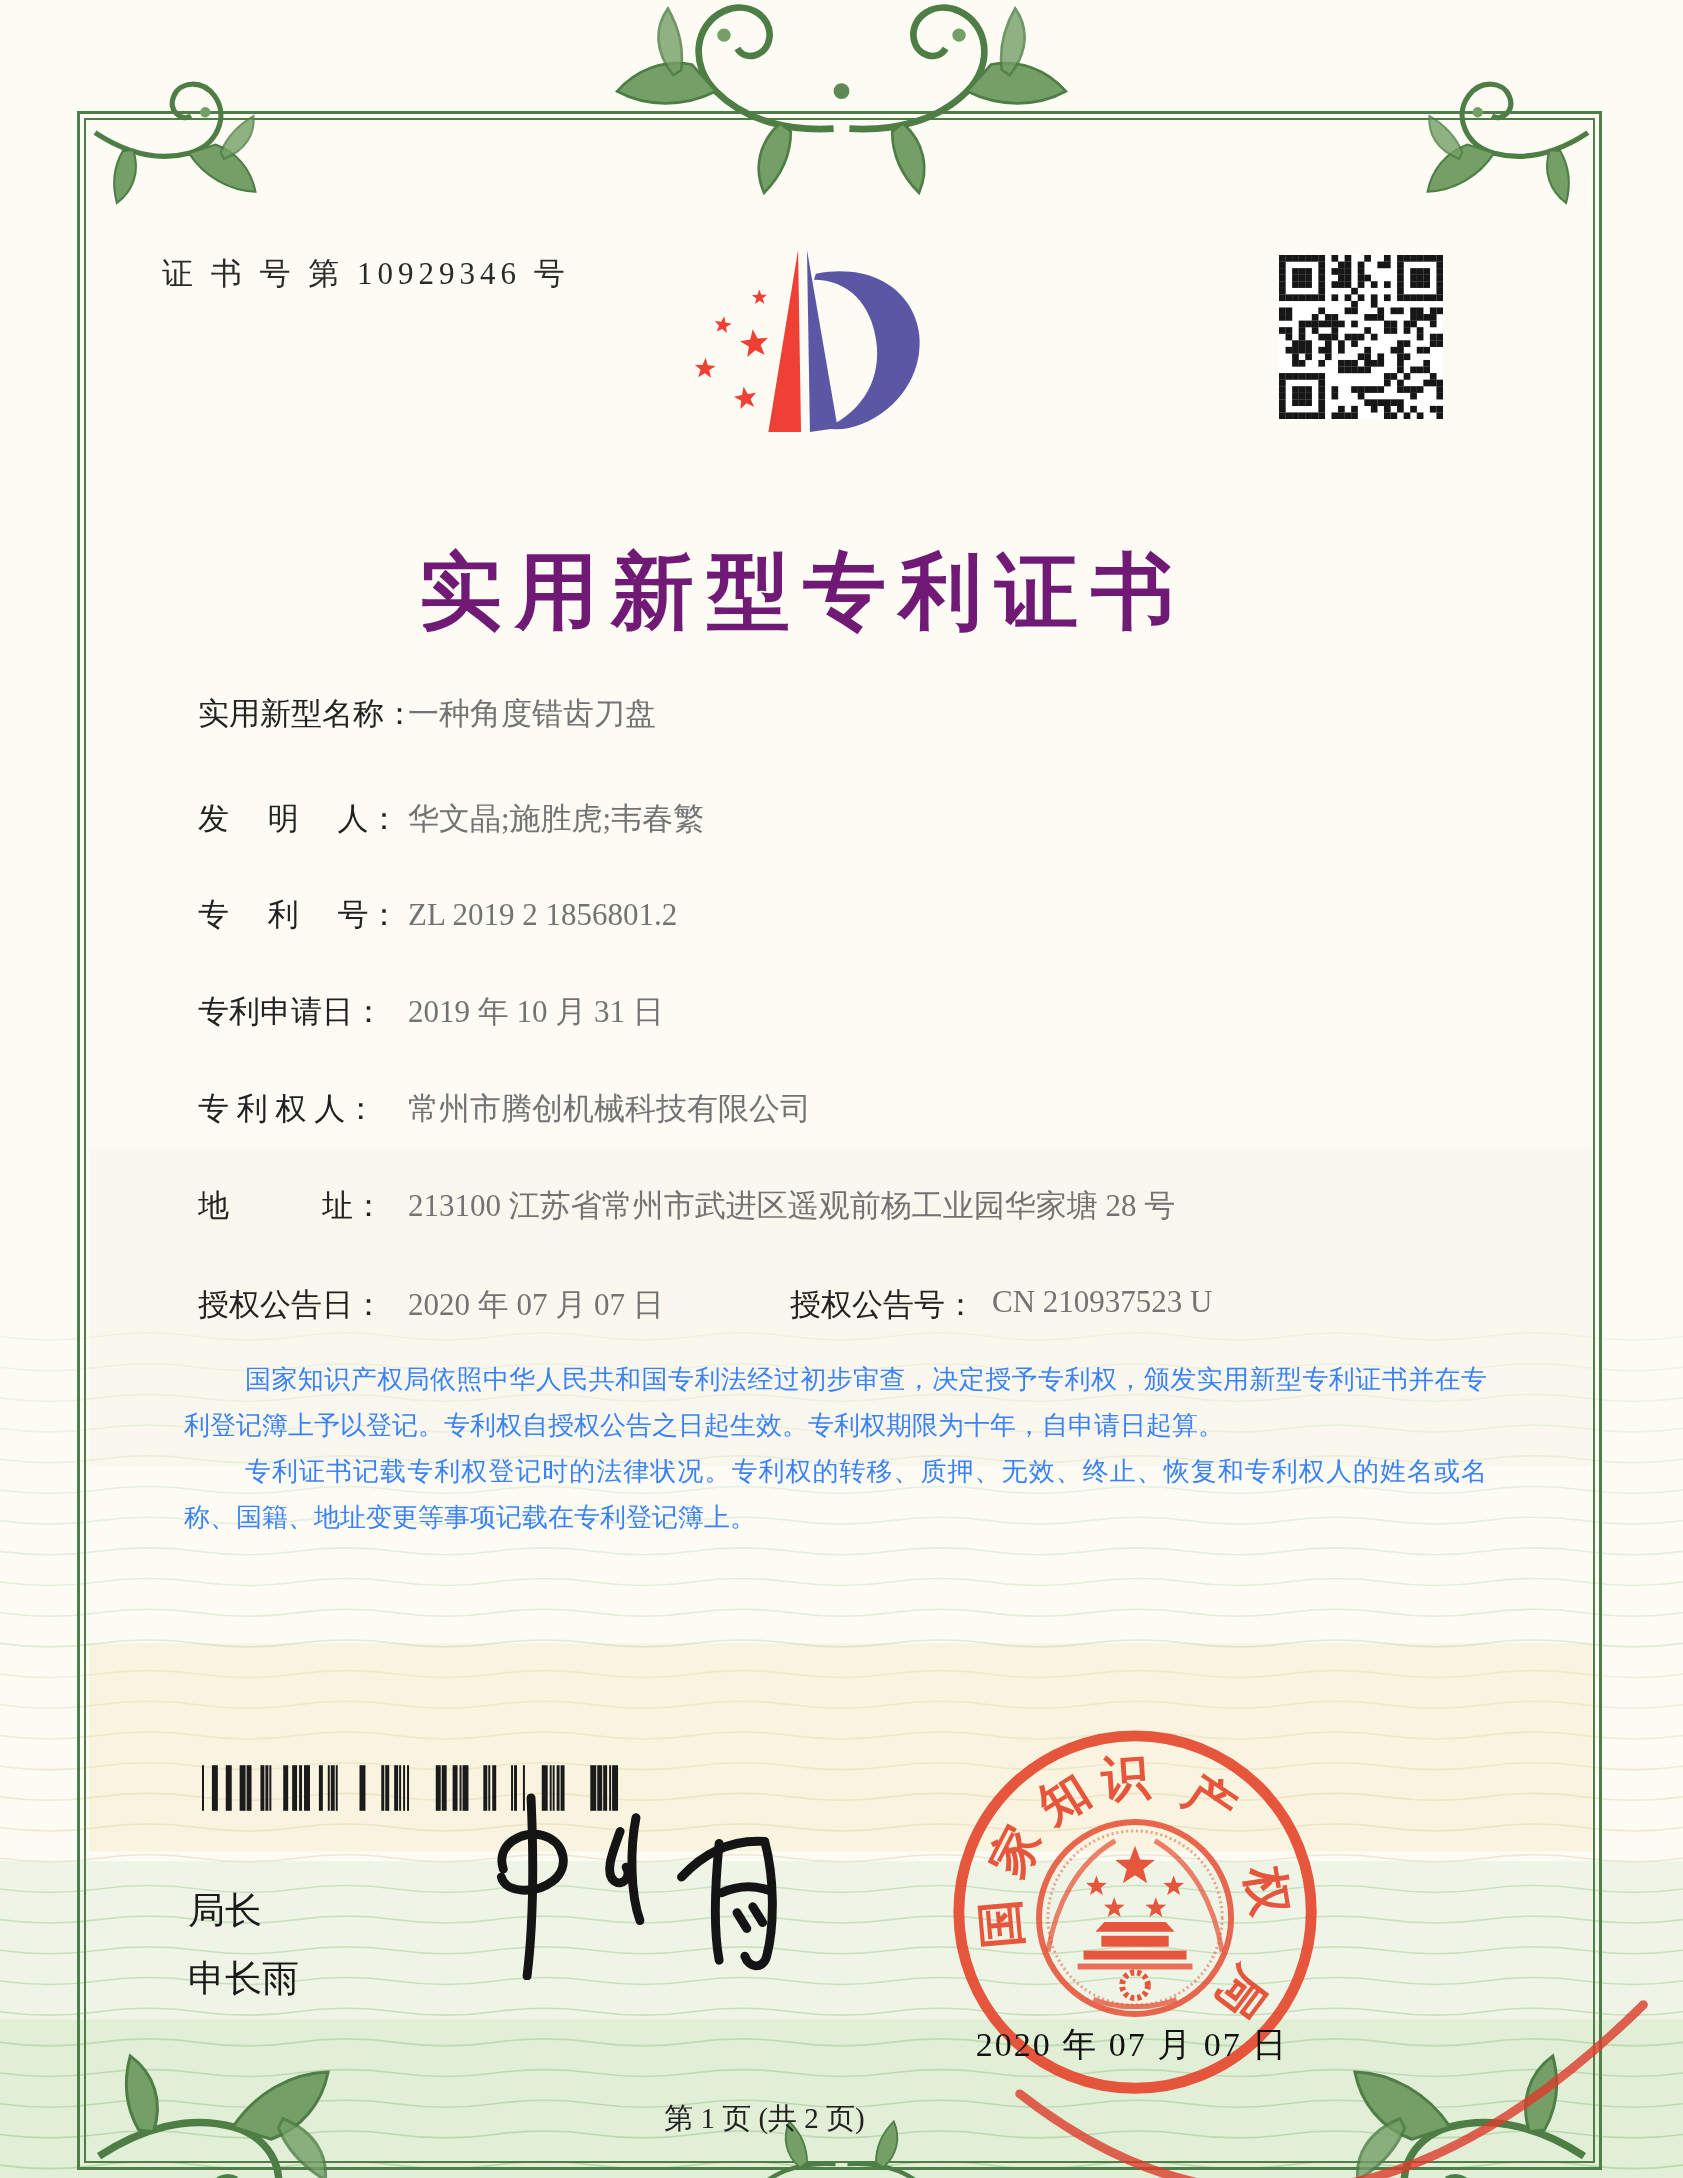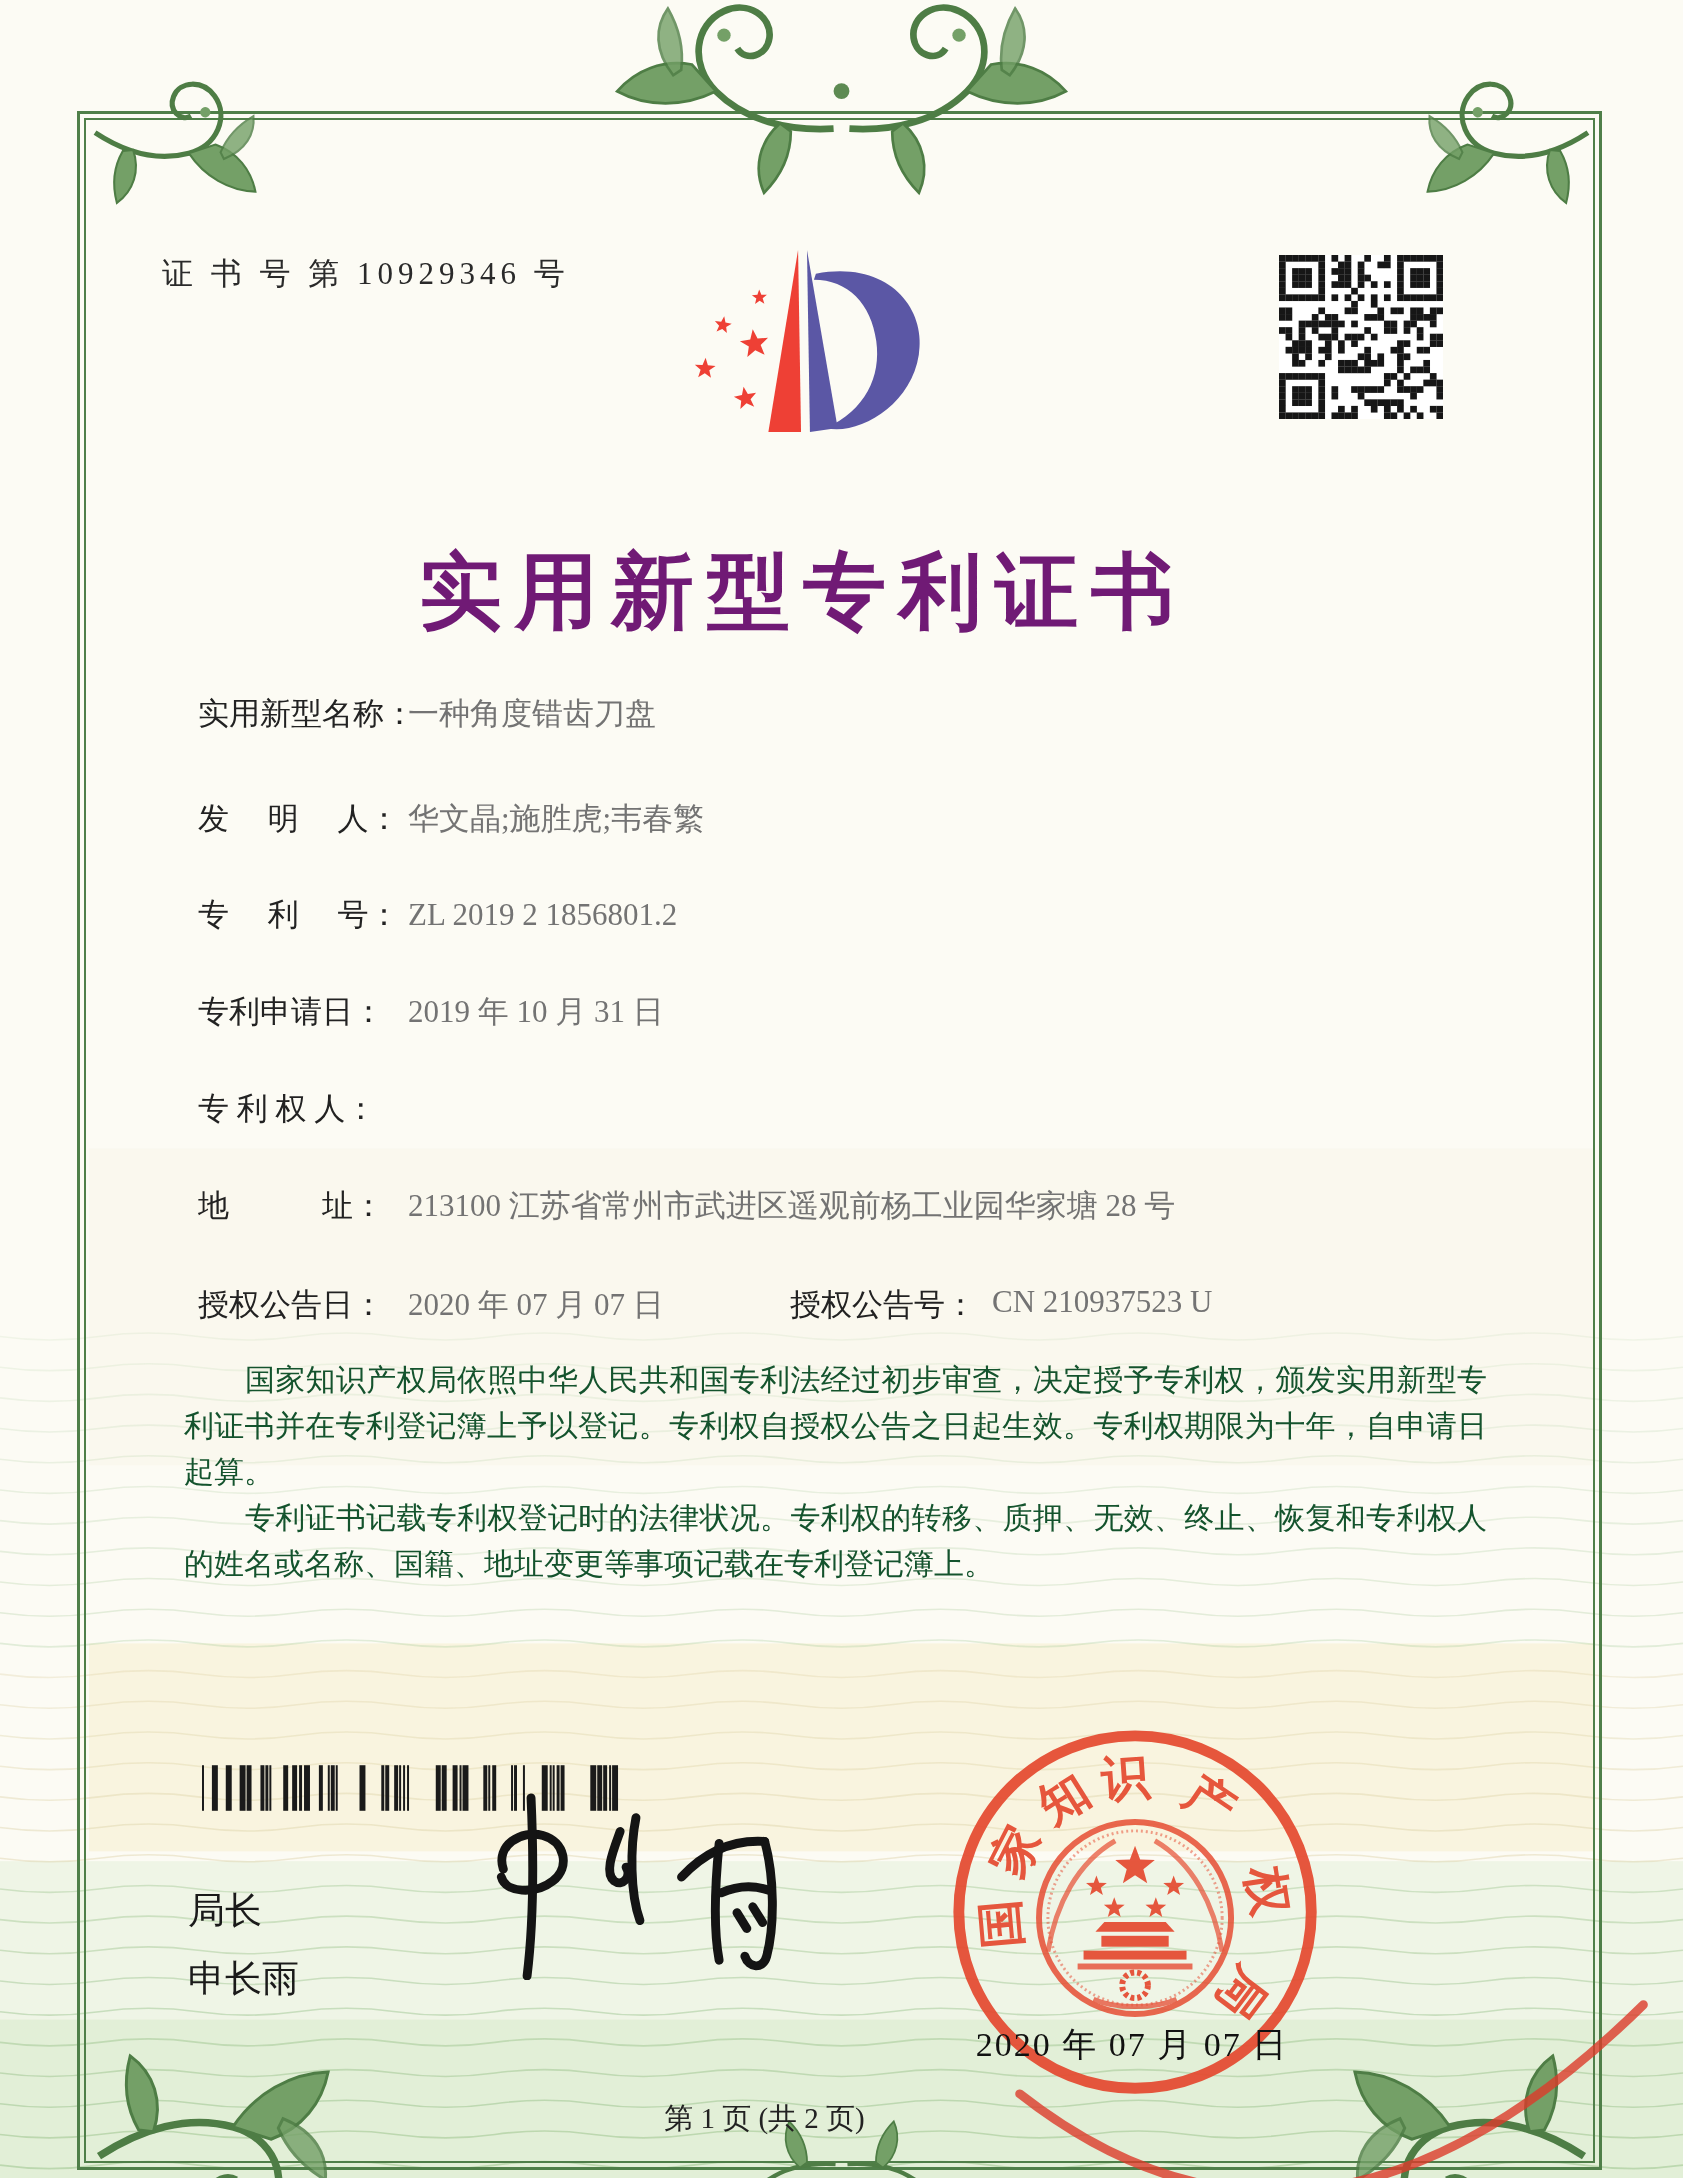--- a/index.html
+++ b/index.html
@@ -36,21 +36,21 @@
   .field-row{
     position:absolute;left:198px;display:flex;align-items:center;
     font-size:31px;white-space:nowrap;
   }
   .field-label{display:inline-block;width:210px;color:#222;}
   .field-value{color:#737373;}
   .grant-pair{position:absolute;left:592px;top:0;display:flex;}
   .grant-pair .field-label{width:auto;margin-right:16px;}
   .paras{
     position:absolute;left:184px;top:1357px;width:1303px;
-    font-size:30px;line-height:46px;text-align:justify;color:#14532d;
+    font-size:26px;line-height:46px;text-align:justify;color:#3b82f6;
   }
   .paras p{margin:0;text-indent:61px;}
   .signer-title{position:absolute;left:188px;top:1886px;font-size:37px;
     font-family:"Liberation Sans","DejaVu Sans",sans-serif;color:#1a1a1a;}
   .signer-name{position:absolute;left:188px;top:1954px;font-size:37px;
     font-family:"Liberation Sans","DejaVu Sans",sans-serif;color:#1a1a1a;text-align:right;}
   .seal-date{
     position:absolute;left:948px;top:2022px;width:368px;text-align:center;
     font-size:34px;letter-spacing:2px;color:#111;z-index:6;
   }
@@ -454,20 +454,21 @@
     <div class="field-row" style="top:894px">
       <span class="field-label">专　 利　 号：</span>
       <span class="field-value">ZL 2019 2 1856801.2</span>
     </div>
     <div class="field-row" style="top:991px">
       <span class="field-label">专利申请日：</span>
       <span class="field-value">2019 年 10 月 31 日</span>
     </div>
     <div class="field-row" style="top:1088px">
       <span class="field-label">专 利 权 人：</span>
+      <span class="field-value">常州市腾创机械科技有限公司</span>
     </div>
     <div class="field-row" style="top:1185px">
       <span class="field-label">地　　　址：</span>
       <span class="field-value">213100 江苏省常州市武进区遥观前杨工业园华家塘 28 号</span>
     </div>
     <div class="field-row" style="top:1284px;width:1307px">
       <span class="field-label">授权公告日：</span>
       <span class="field-value">2020 年 07 月 07 日</span>
       <span class="grant-pair">
         <span class="field-label">授权公告号：</span>

